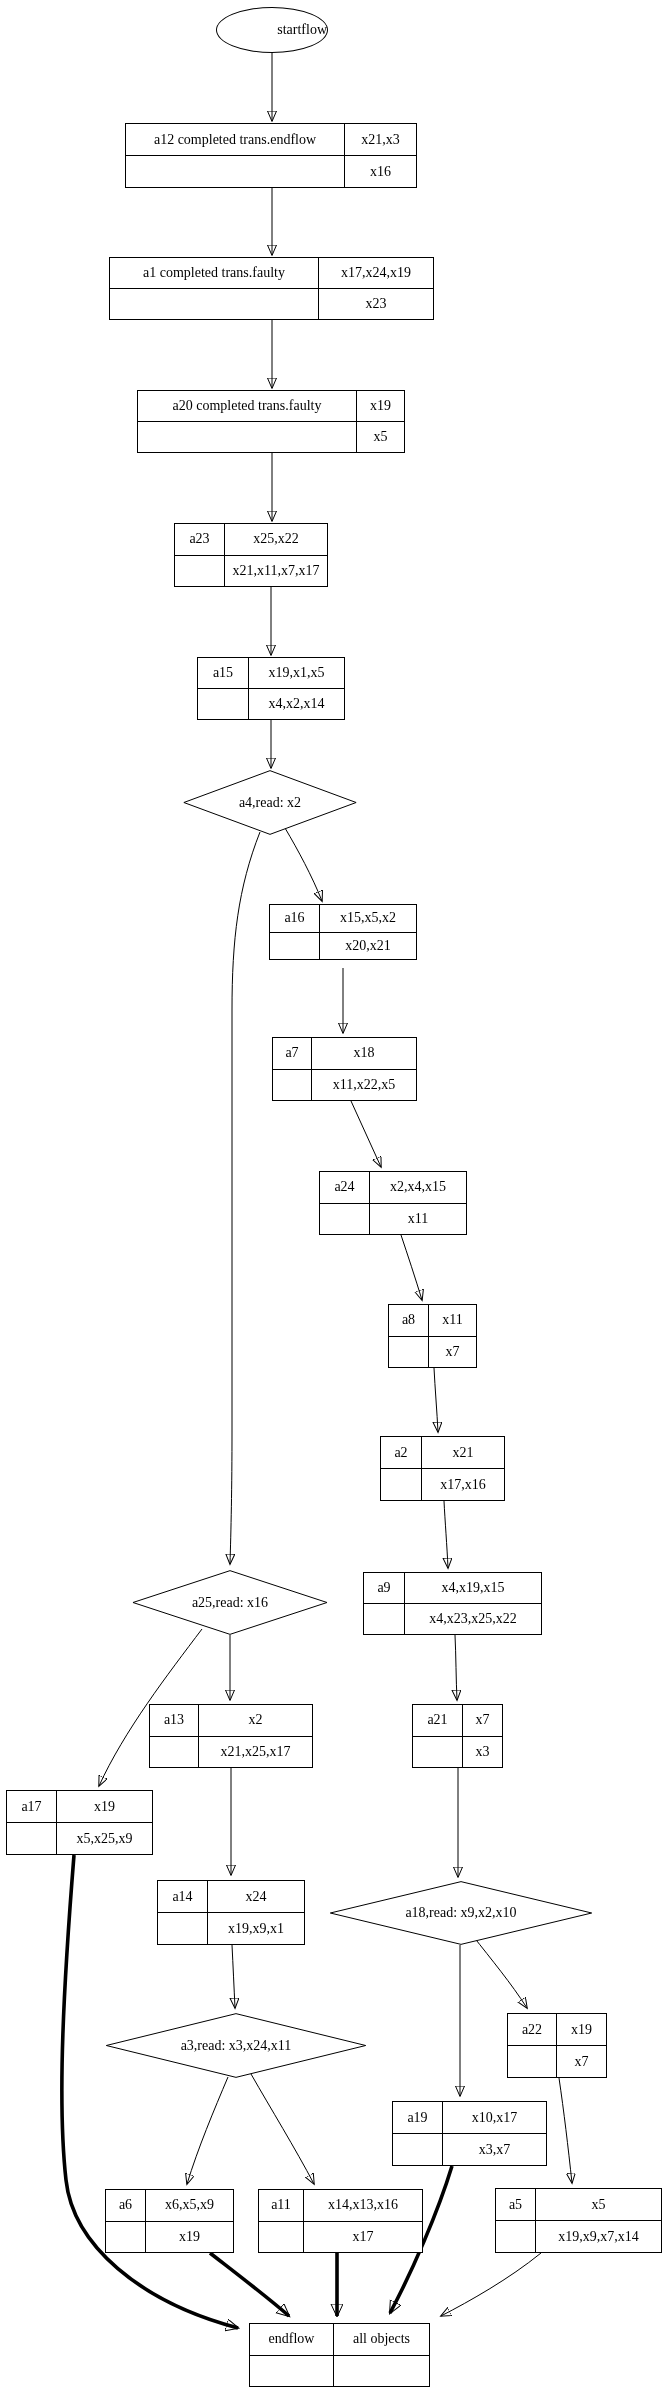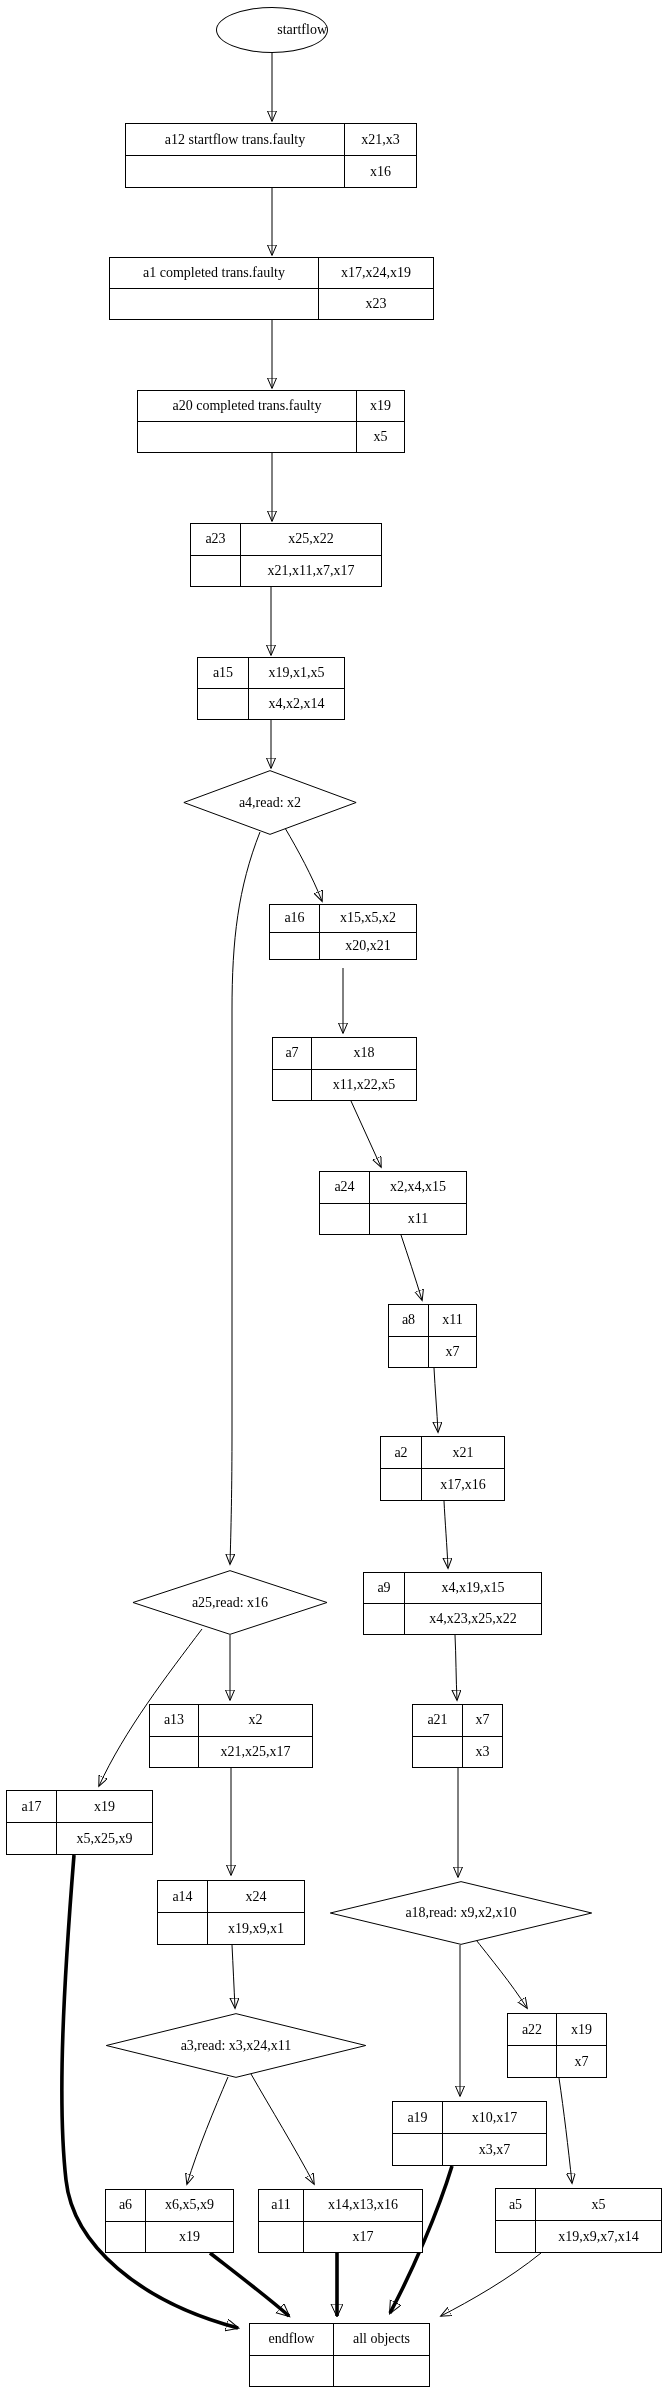--- a/index.html
+++ b/index.html
@@ -71,21 +71,21 @@
     <path class="bold" d="M452,2166 C438,2212 412,2272 390,2313" marker-end="url(#ahb)"></path>
     <path class="thin" d="M541,2253 C509,2279 470,2301 441,2316" marker-end="url(#ah)"></path>
   </svg>
 
   <div class="ellipse" style="left:216px;top:7px;width:112px;height:46px">
     <span>startflow</span>
   </div>
 
   <div class="record" style="left:125px;top:123px;width:292px;height:65px">
     <div class="rc-left" style="width:219px">
-      <div class="rc-cell rc-top">a12 startflow trans.faulty</div>
+      <div class="rc-cell rc-top">a12 completed trans.endflow</div>
       <div class="rc-cell"></div>
     </div>
     <div class="rc-right">
       <div class="rc-cell rc-top">x21,x3</div>
       <div class="rc-cell">x16</div>
     </div>
   </div>
 
   <div class="record" style="left:109px;top:257px;width:325px;height:63px">
     <div class="rc-left" style="width:209px">
@@ -102,21 +102,21 @@
     <div class="rc-left" style="width:219px">
       <div class="rc-cell rc-top">a20 completed trans.faulty</div>
       <div class="rc-cell"></div>
     </div>
     <div class="rc-right">
       <div class="rc-cell rc-top">x19</div>
       <div class="rc-cell">x5</div>
     </div>
   </div>
 
-  <div class="record" style="left:190px;top:523px;width:192px;height:64px">
+  <div class="record" style="left:174px;top:523px;width:154px;height:64px">
     <div class="rc-left" style="width:50px">
       <div class="rc-cell rc-top">a23</div>
       <div class="rc-cell"></div>
     </div>
     <div class="rc-right">
       <div class="rc-cell rc-top">x25,x22</div>
       <div class="rc-cell">x21,x11,x7,x17</div>
     </div>
   </div>
 

